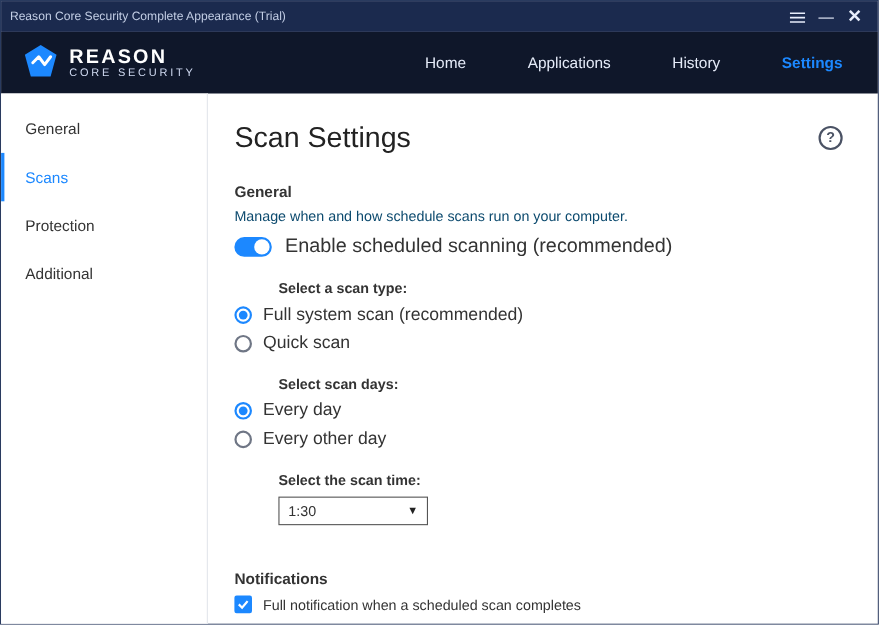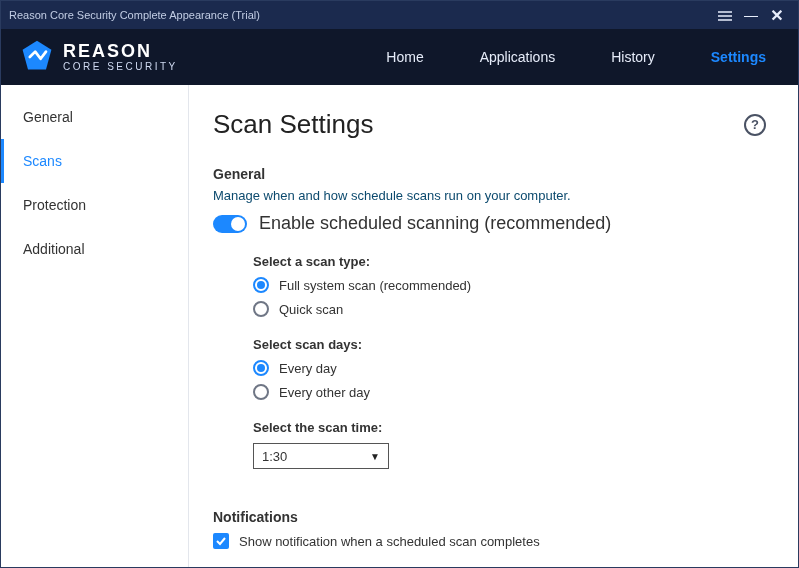--- a/index.html
+++ b/index.html
@@ -26,21 +26,21 @@
   .content { flex: 1; padding: 24px 32px 16px 24px; overflow: auto; color: #333; }
   .page-head { display: flex; align-items: center; }
   .page-title { font-size: 26px; font-weight: 400; color: #222; flex: 1; }
   .help-icon { width: 22px; height: 22px; border: 2px solid #4a5264; border-radius: 50%; display: flex; align-items: center; justify-content: center; font-size: 13px; color: #4a5264; cursor: pointer; font-weight: 600; }
   .section-title { font-weight: 700; font-size: 14px; margin-top: 26px; }
   .section-desc { font-size: 13px; color: #0c4a6e; margin-top: 6px; }
   .toggle-row { display: flex; align-items: center; gap: 12px; margin-top: 10px; font-size: 18px; }
   .toggle { width: 34px; height: 18px; border-radius: 10px; background: #1c88ff; position: relative; cursor: pointer; }
   .toggle .knob { position: absolute; right: 2px; top: 2px; width: 14px; height: 14px; border-radius: 50%; background: #fff; }
   .group-label { font-weight: 700; font-size: 13px; margin-top: 20px; margin-left: 40px; }
-  .radio-row { display: flex; align-items: center; gap: 10px; font-size: 13px; margin-top: 8px; margin-left: 40px; }
+  .radio-row { display: flex; align-items: center; gap: 10px; font-size: 16px; margin-top: 8px; }
   .radio { width: 16px; height: 16px; border: 2px solid #1c88ff; border-radius: 50%; display: flex; align-items: center; justify-content: center; cursor: pointer; }
   .radio.off { border-color: #6f7685; }
   .radio .dot { width: 8px; height: 8px; background: #1c88ff; border-radius: 50%; }
   .time-select { margin-top: 8px; margin-left: 40px; width: 136px; height: 26px; border: 1px solid #555; display: flex; align-items: center; padding: 0 8px; font-size: 13px; cursor: pointer; background: #fff; }
   .time-select .carat { margin-left: auto; font-size: 10px; color: #222; }
   .check-row { display: flex; align-items: center; gap: 10px; font-size: 13px; margin-top: 8px; }
   .check { width: 16px; height: 16px; background: #1c88ff; border-radius: 2px; display: flex; align-items: center; justify-content: center; cursor: pointer; }
   .check svg { display: block; }
   .content::-webkit-scrollbar { width: 10px; }
   .content::-webkit-scrollbar-thumb { background: #c5c9d1; border-radius: 4px; }
@@ -139,18 +139,18 @@
       </div>
 
       <div class="section-title" style="margin-top:40px">Notifications</div>
 
       <div class="check-row">
         <div class="check">
           <svg width="12" height="12">
               <polyline points="2,6 5,9 10,3" fill="none" stroke="#fff" stroke-width="2"></polyline>
             </svg>
         </div>
-        <span>Show notification when a scheduled scan completes</span>
+        <span>Full notification when a scheduled scan completes</span>
       </div>
 
     </div>
   </div>
 </div>
 
 </body></html>

